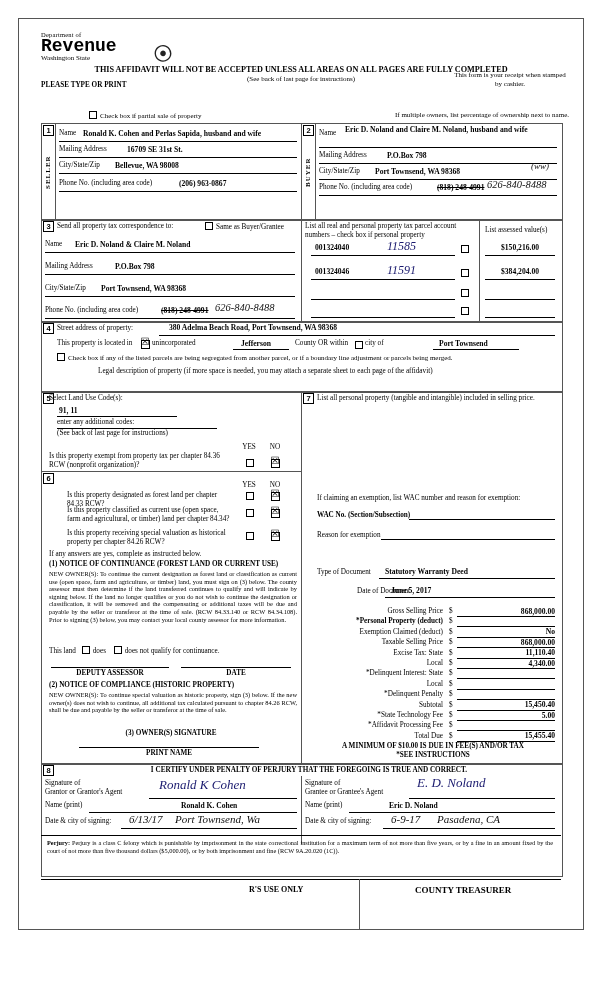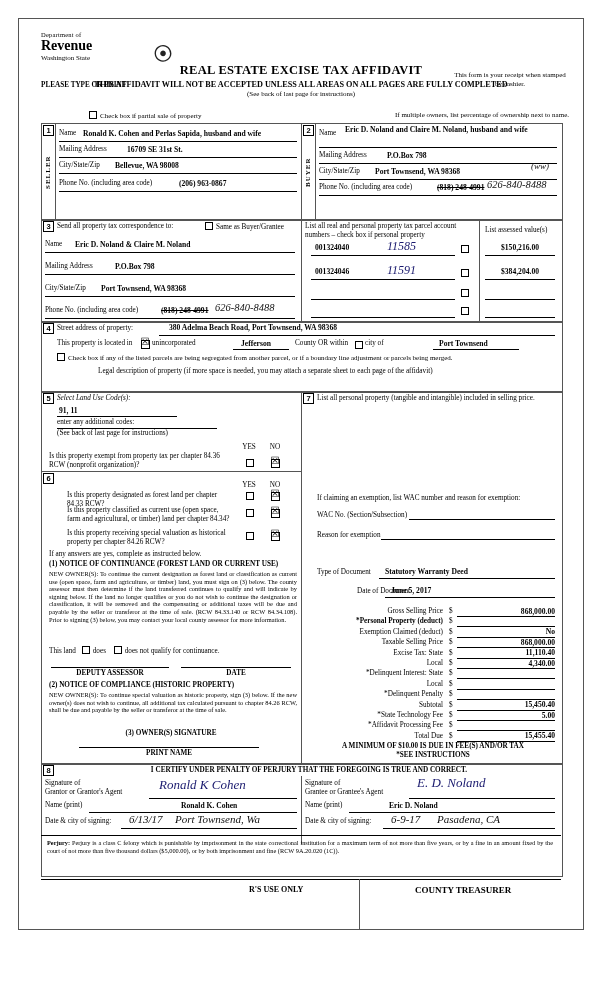--- a/index.html
+++ b/index.html
@@ -4,21 +4,21 @@
 <style>
   html,body{margin:0;padding:0;background:#fff;}
   body{width:600px;height:984px;font-family:"Liberation Serif",serif;color:#000;}
   .page{position:relative;width:600px;height:984px;background:#fff;overflow:hidden;}
   .sheet{position:absolute;left:18px;top:18px;width:564px;height:910px;border:1px solid #555;background:#fff;}
   .inner{position:relative;width:100%;height:100%;}
 
   
   .logo{position:absolute;left:22px;top:12px;width:190px;}
   .logo .dept{font-size:6.5px;letter-spacing:.2px;}
-  .logo .rev{font-family:Liberation Serif, serif;font-weight:bold;font-size:14px;line-height:16px;}
+  .logo .rev{font-family:Liberation Mono, monospace;font-weight:bold;font-size:18px;line-height:16px;}
   .logo .state{font-size:7px;}
   .logo .swirl{position:absolute;right:58px;top:12px;font-size:20px;color:#222;}
   .hdr{position:absolute;left:0;top:44px;width:100%;text-align:center;}
   .hdr .t1{font-family:"Liberation Serif",serif;font-weight:bold;font-size:12.5px;letter-spacing:.3px;}
   .hdr .t2{font-size:9px;margin-top:1px;}
   .hdr .t3{font-weight:bold;font-size:8.2px;margin-top:2px;}
   .hdr .t4{font-size:7px;margin-top:1px;}
   .please{position:absolute;left:22px;top:62px;font-size:7.2px;font-weight:bold;}
   .receipt{position:absolute;right:14px;top:52px;width:118px;text-align:center;font-size:7px;line-height:9px;}
   .chkline{position:absolute;left:70px;top:92px;font-size:7px;}
@@ -53,21 +53,20 @@
    <div class="inner">
 
     <div class="logo">
       <div class="dept">Department of</div>
       <div class="rev">Revenue</div>
       <div class="state">Washington State</div>
       <div class="swirl">⦿</div>
     </div>
 
     <div class="hdr">
-      <div class="t1">REAL ESTATE EXCISE TAX AFFIDAVIT</div>
       <div class="t3">THIS AFFIDAVIT WILL NOT BE ACCEPTED UNLESS ALL AREAS ON ALL PAGES ARE FULLY COMPLETED</div>
       <div class="t4">(See back of last page for instructions)</div>
     </div>
     <div class="please">PLEASE TYPE OR PRINT</div>
     <div class="receipt">This form is your receipt when stamped by cashier.</div>
     <div class="chkline">
       <span class="cb"></span><span>Check box if partial sale of property</span>
     </div>
     <div class="ownpct">If multiple owners, list percentage of ownership next to name.</div>
 
@@ -188,21 +187,21 @@
     <div style="position:absolute;left:38px;top:334px;width:480px;font-size:7px;">
       <span class="cb"></span><span>Check box if any of the listed parcels are being segregated from another parcel, or if a boundary line adjustment or parcels being merged.</span>
     </div>
     <div class="lbl" style="left:38px;top:348px;padding-left:41px;">Legal description of property (if more space is needed, you may attach a separate sheet to each page of the affidavit)</div>
 
     <div class="bx" style="left:22px;top:372px;width:520px;height:372px;"></div>
     <div class="vline" style="left:282px;top:372px;height:372px;"></div>
     <div class="num" style="left:24px;top:374px;">5</div>
     <div class="num" style="left:284px;top:374px;">7</div>
 
-    <div class="lbl" style="left:38px;top:375px;font-style:italic;">Select Land Use Code(s):</div>
+    <div class="lbl" style="left:30px;top:375px;">Select Land Use Code(s):</div>
     <div class="val" style="left:40px;top:387px;">91, 11</div>
     <div class="line" style="left:38px;top:397px;width:120px;"></div>
     <div class="lbl" style="left:38px;top:399px;">enter any additional codes:</div>
     <div class="line" style="left:38px;top:409px;width:160px;"></div>
     <div class="lbl" style="left:38px;top:410px;">(See back of last page for instructions)</div>
 
     <div class="lbl c" style="left:222px;top:424px;width:16px;">YES</div>
     <div class="lbl c" style="left:248px;top:424px;width:16px;">NO</div>
     <div class="lbl" style="left:30px;top:433px;width:186px;line-height:8.5px;">Is this property exempt from property tax per chapter 84.36 RCW (nonprofit organization)?</div>
     <span class="cb" style="position:absolute;left:227px;top:440px;"></span>
@@ -242,21 +241,21 @@
 
     <div class="lbl b" style="left:30px;top:662px;width:250px;">(2) NOTICE OF COMPLIANCE (HISTORIC PROPERTY)</div>
     <div class="small" style="position:absolute;left:30px;top:672px;width:248px;line-height:7.6px;text-align:justify;">NEW OWNER(S): To continue special valuation as historic property, sign (3) below.  If the new owner(s) does not wish to continue, all additional tax calculated pursuant to chapter 84.26 RCW, shall be due and payable by the seller or transferor at the time of sale.</div>
     <div class="lbl b c" style="left:32px;top:710px;width:240px;">(3) OWNER(S) SIGNATURE</div>
     <div class="line" style="left:60px;top:728px;width:180px;"></div>
     <div class="lbl b c" style="left:60px;top:730px;width:180px;">PRINT NAME</div>
 
     <div class="lbl" style="left:298px;top:375px;width:236px;line-height:9px;">List all personal property (tangible and intangible) included in selling price.</div>
 
     <div class="lbl" style="left:298px;top:475px;width:236px;">If claiming an exemption, list WAC number and reason for exemption:</div>
-    <div class="lbl" style="left:298px;top:492px;">WAC No. (Section/Subsection)</div>
+    <div class="lbl" style="left:298px;top:492px;font-weight:bold;">WAC No. (Section/Subsection)</div>
     <div class="line" style="left:390px;top:500px;width:146px;"></div>
     <div class="lbl" style="left:298px;top:512px;">Reason for exemption</div>
     <div class="line" style="left:362px;top:520px;width:174px;"></div>
 
     <div class="lbl" style="left:298px;top:549px;">Type of Document</div>
     <div class="val" style="left:366px;top:548px;">Statutory Warranty Deed</div>
     <div class="line" style="left:360px;top:559px;width:176px;"></div>
 
     <div class="lbl" style="left:298px;top:568px;padding-left:40px;">Date of Document</div>
     <div class="val" style="left:372px;top:567px;">June 5, 2017</div>

